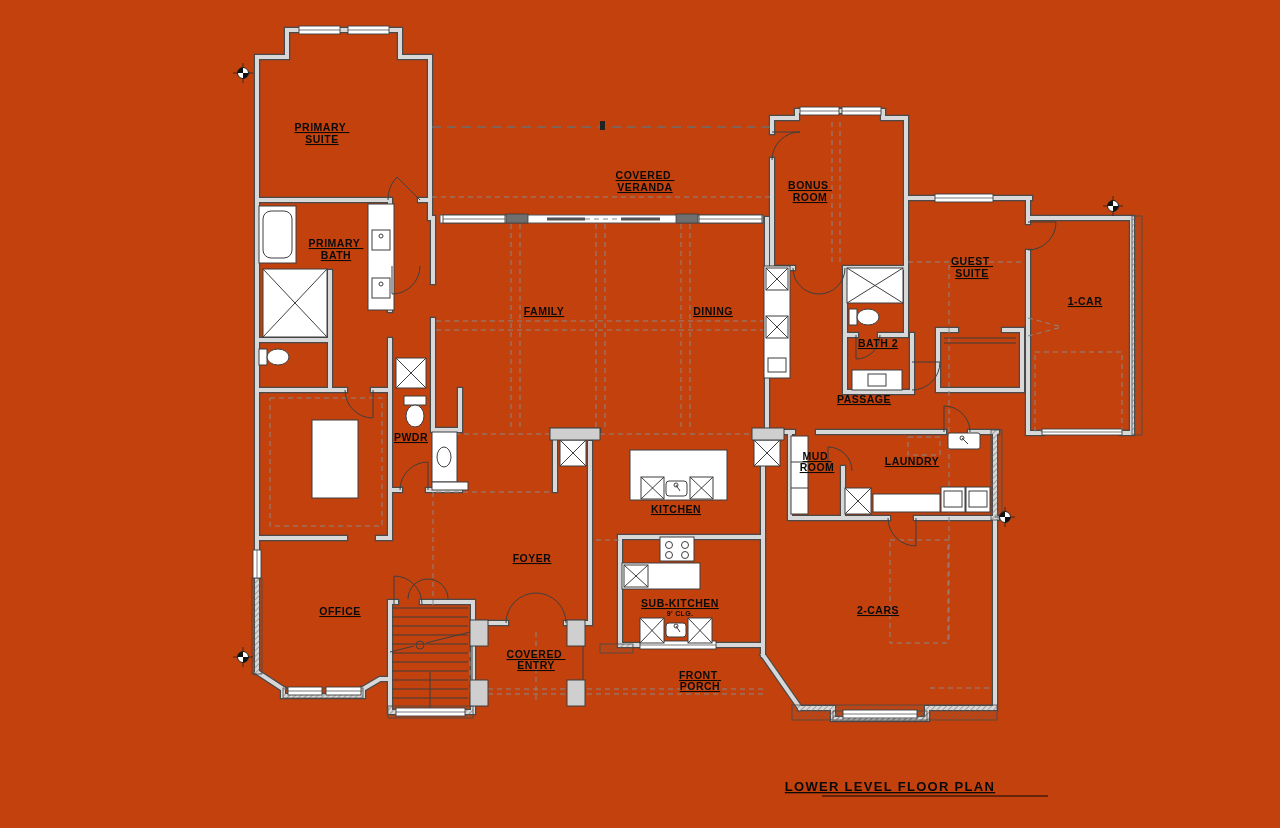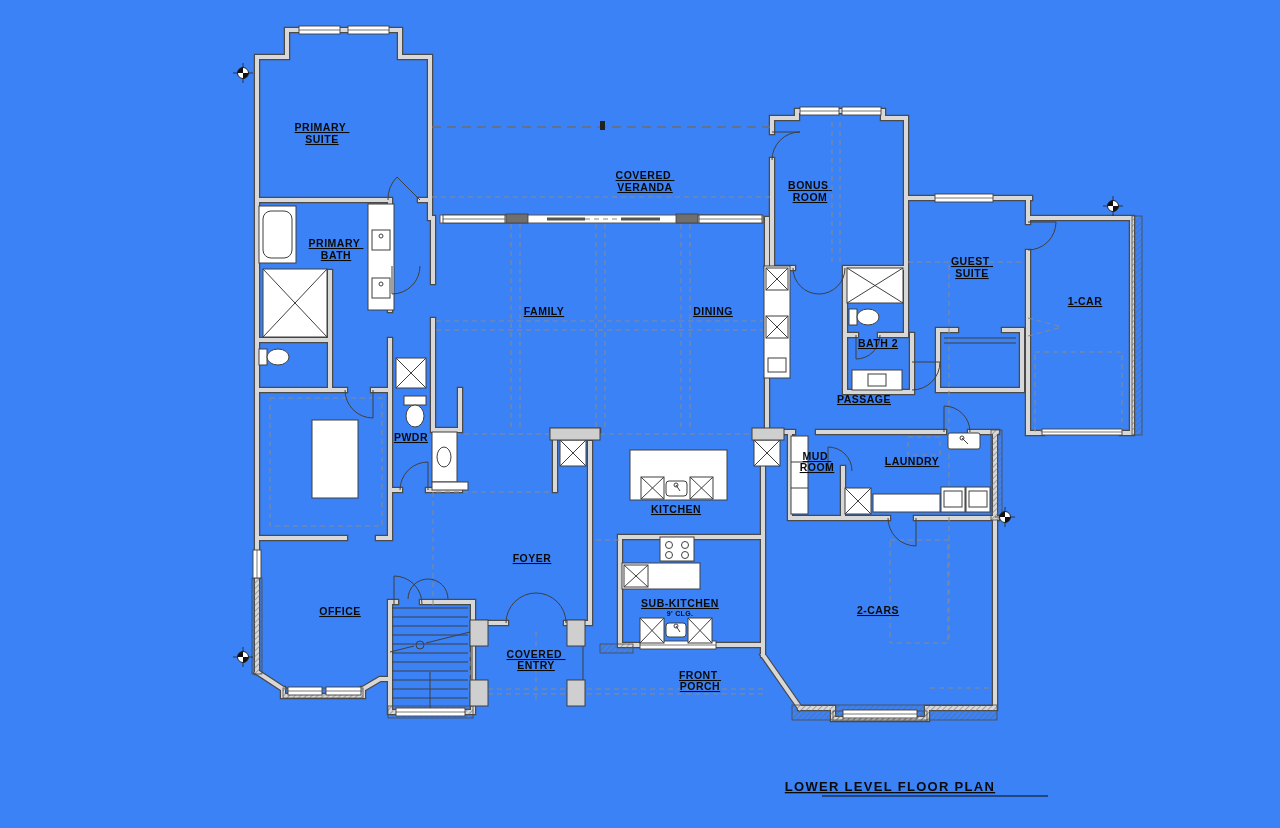--- a/index.html
+++ b/index.html
@@ -1,16 +1,16 @@
 <!DOCTYPE html>
 <html><head>
 <meta charset="utf-8">
 <style>
   html,body{margin:0;padding:0;background:#fff;}
-  .canvas{position:relative;width:1280px;height:828px;background:#3b82f6;overflow:hidden;}
+  .canvas{position:relative;width:1280px;height:828px;background:#c2410c;overflow:hidden;}
   svg{position:absolute;left:0;top:0;}
   .wall-outer{stroke:#4a4a4a;stroke-width:6.5;fill:none;stroke-linecap:square;}
   .wall-inner{stroke:#d8d8d8;stroke-width:4;fill:none;stroke-linecap:square;}
   .ln{stroke:#3f3f3f;stroke-width:1;fill:none;}
   .fix{stroke:#3f3f3f;stroke-width:1;fill:#ffffff;}
   .dash{stroke:#8a8a8a;stroke-width:1;fill:none;stroke-dasharray:5 4;}
   .dashh{stroke:#6e6e6e;stroke-width:1.6;fill:none;stroke-dasharray:9 6;}
   .hatch{fill:url(#hatch);stroke:#4a4a4a;stroke-width:0.8;}
   .win{fill:#ffffff;stroke:#3f3f3f;stroke-width:0.9;}
   .winln{stroke:#3f3f3f;stroke-width:0.7;}

